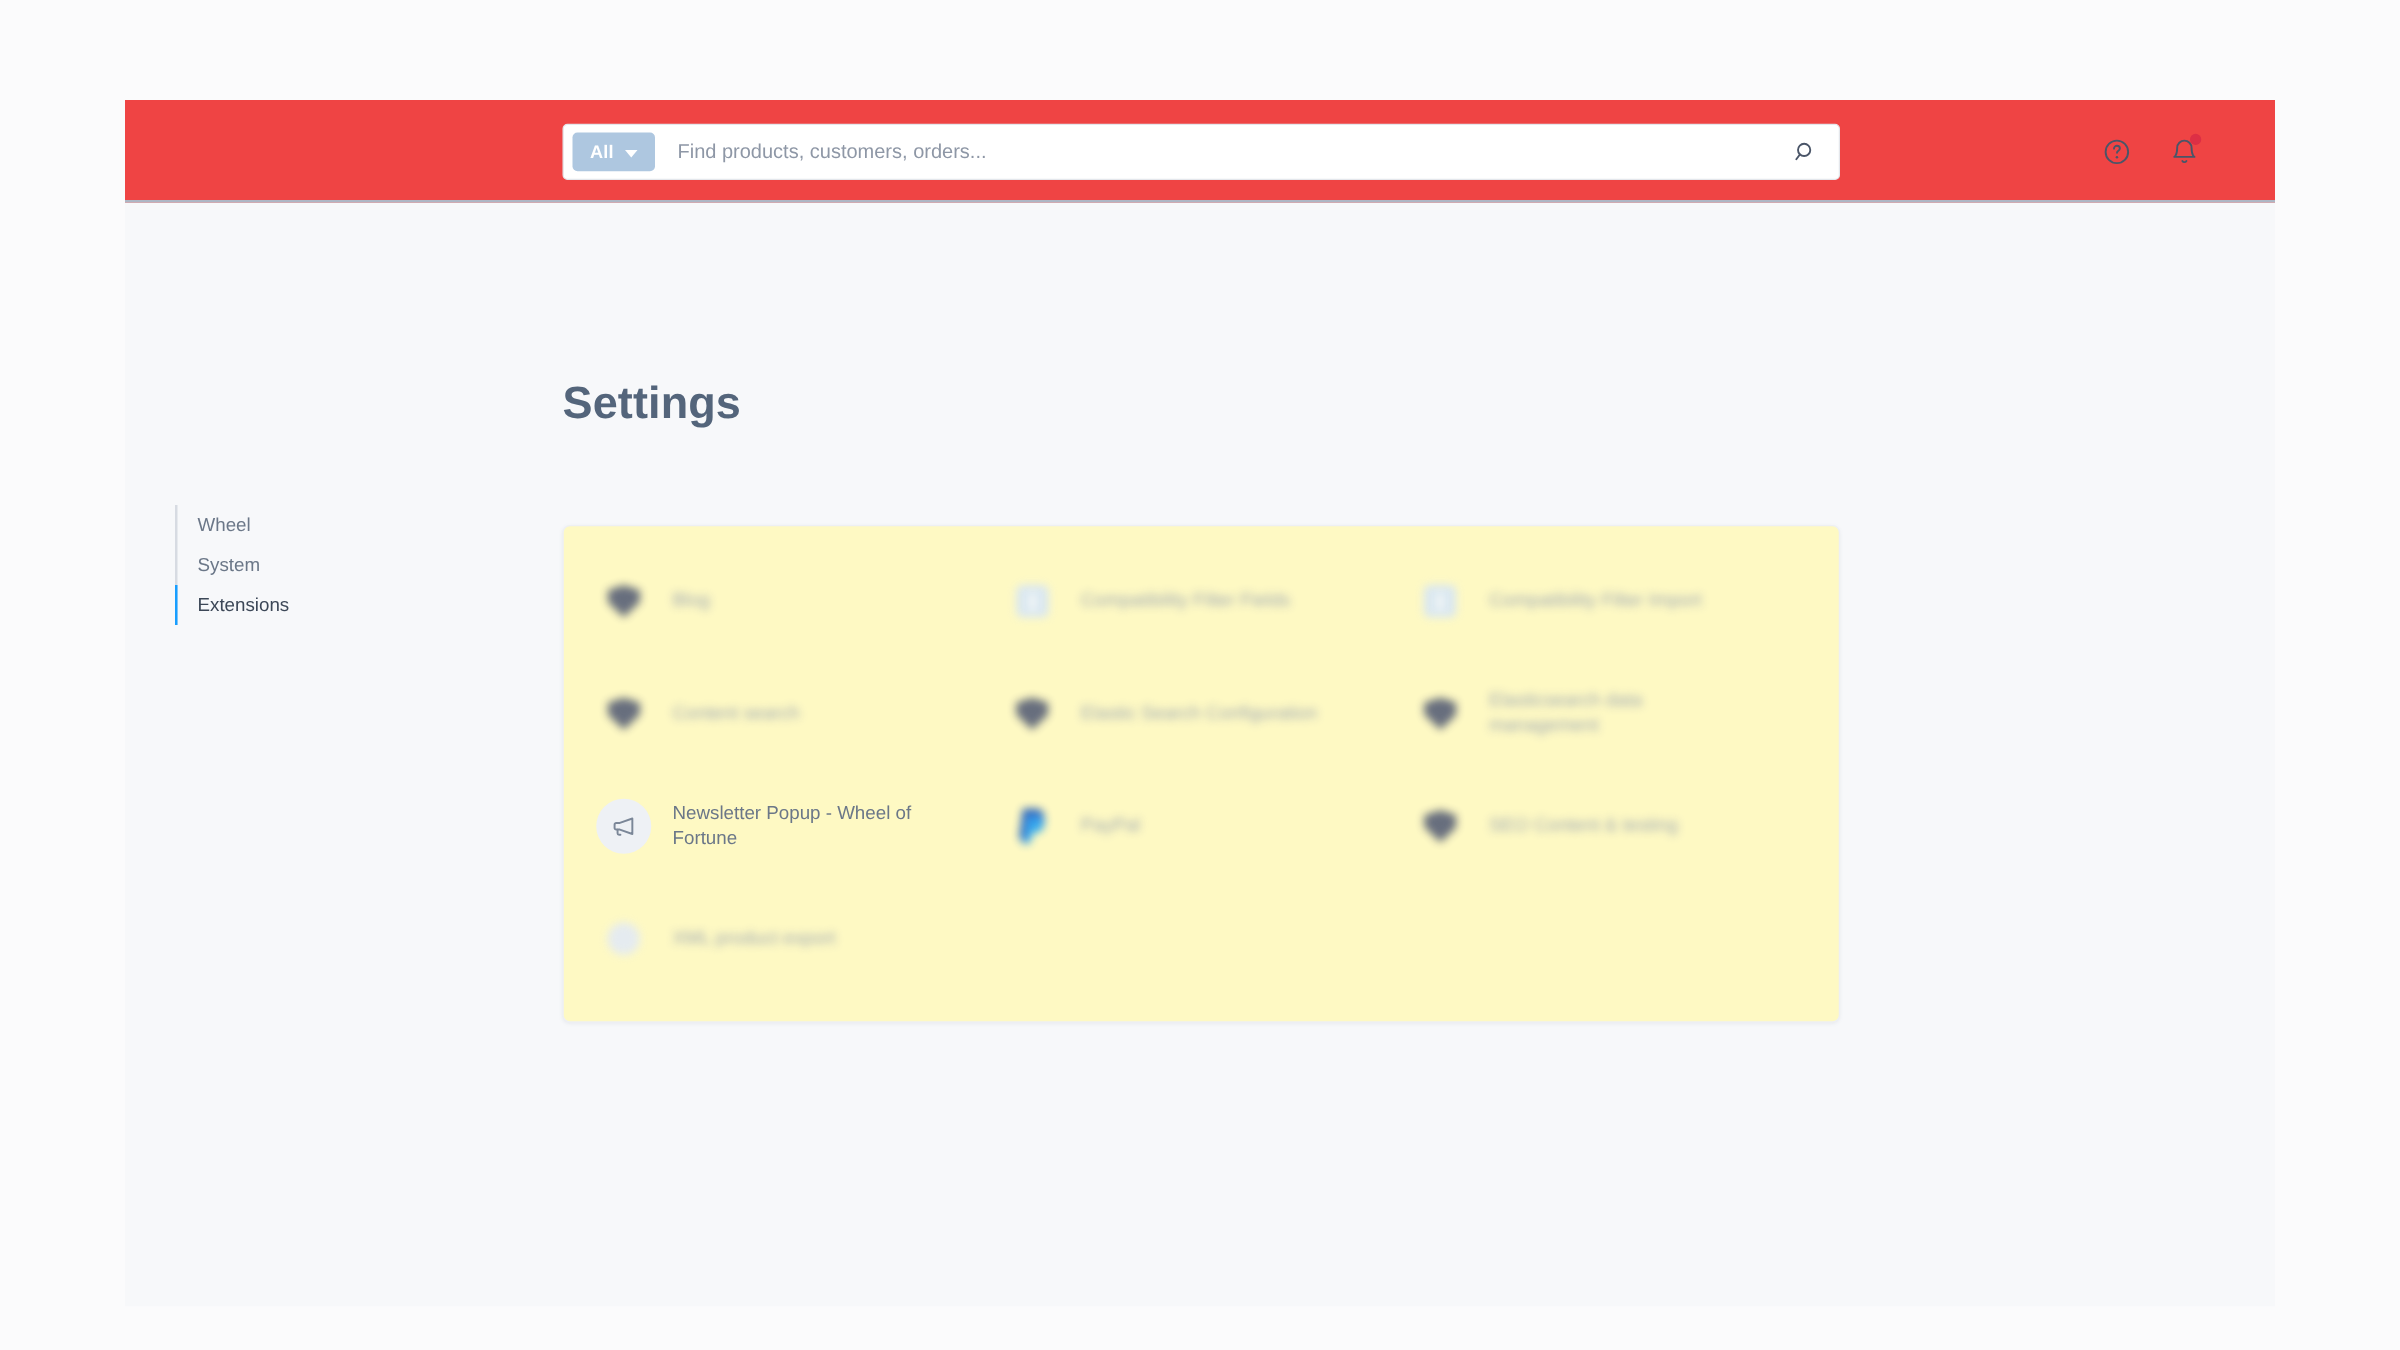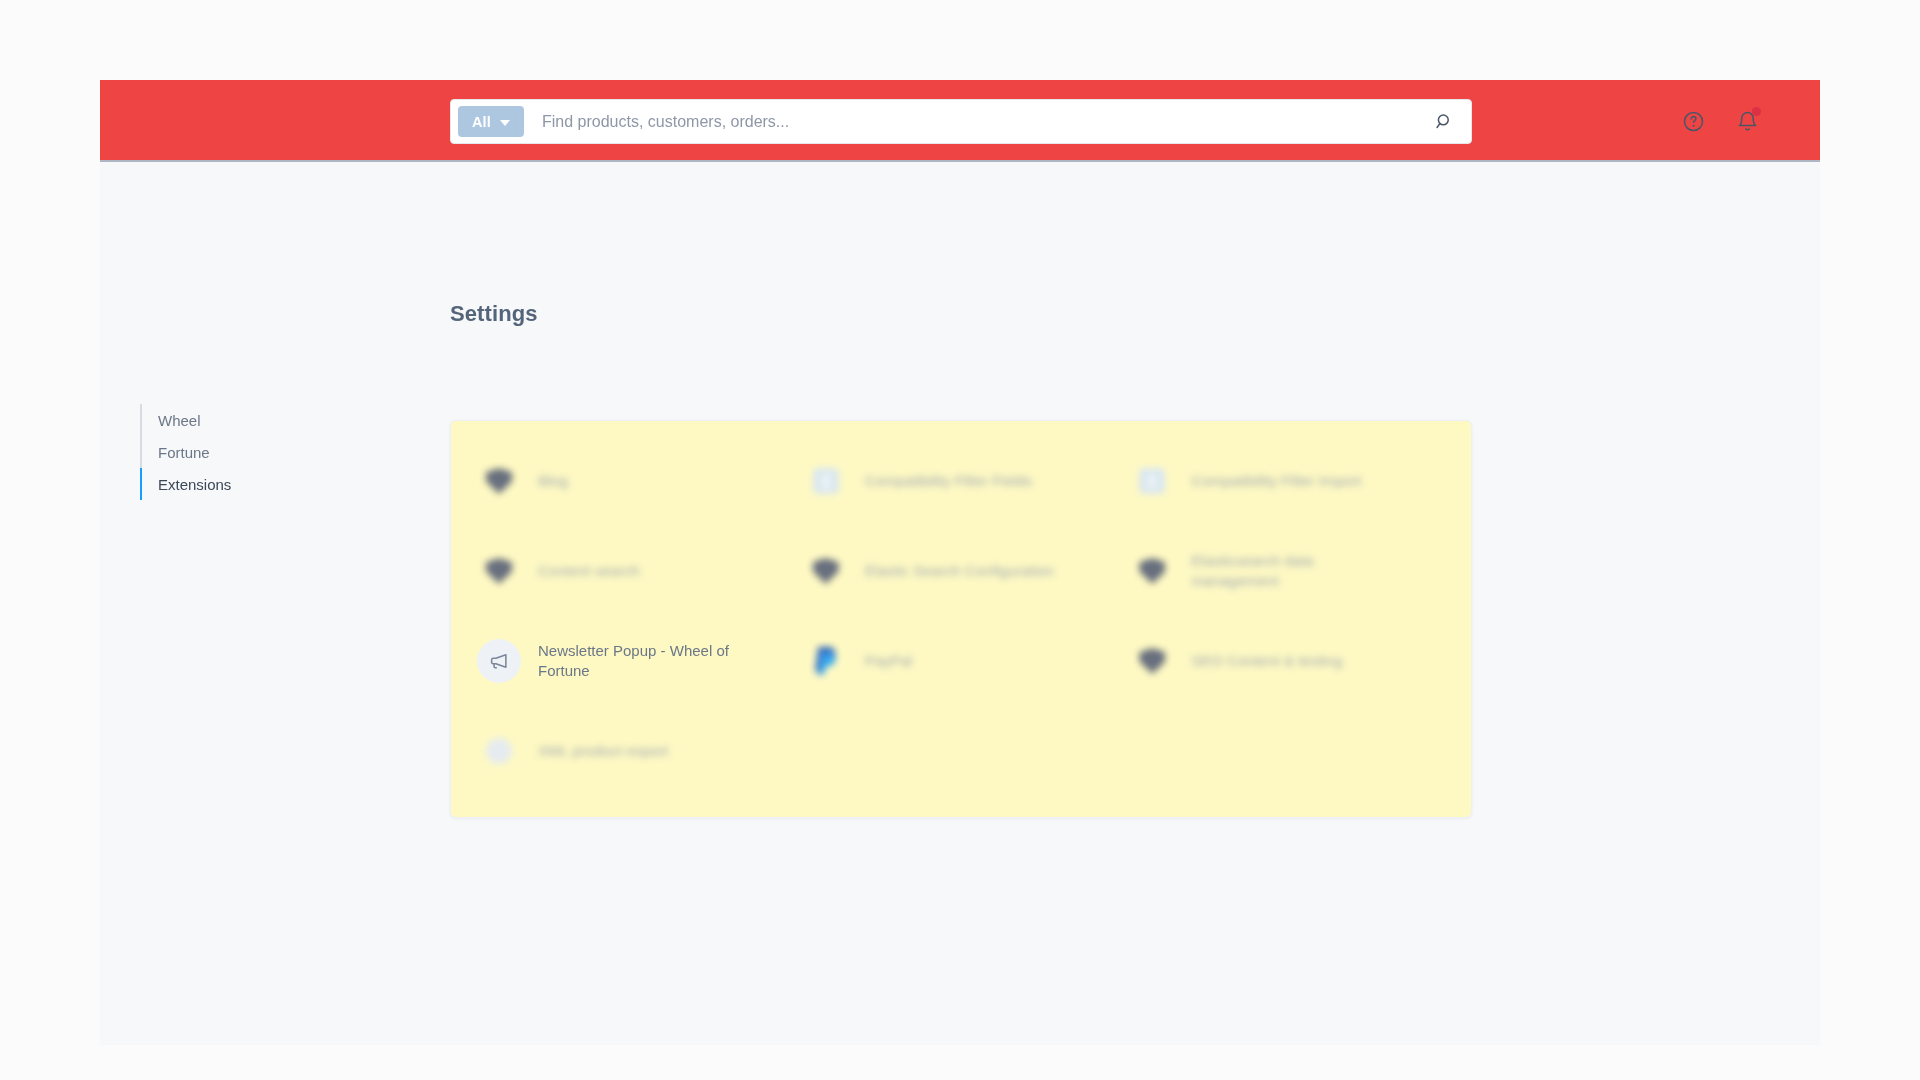--- a/index.html
+++ b/index.html
@@ -102,21 +102,21 @@
 
   
   #app-body {
     flex: 1;
     position: relative;
   }
 
   #page-title {
     position: absolute;
     left: 350px; top: 139px;
-    font-size: 22px;
+    font-size: 36px;
     font-weight: 700;
     color: #54657b;
     letter-spacing: .1px;
   }
 
   
   #settings-nav {
     position: absolute;
     left: 40px; top: 242px;
     width: 250px;
@@ -256,21 +256,21 @@
 
   <div id="app-body">
 
     <h1 id="page-title">Settings</h1>
 
     <nav id="settings-nav">
       <div class="nav-item">
         <span>Wheel</span>
       </div>
       <div class="nav-item">
-        <span>Fortune</span>
+        <span>System</span>
       </div>
       <div class="nav-item active">
         <span>Extensions</span>
       </div>
     </nav>
 
     <section id="extensions-card">
       <div id="extensions-grid">
 
         <div class="ext-item blurred">

